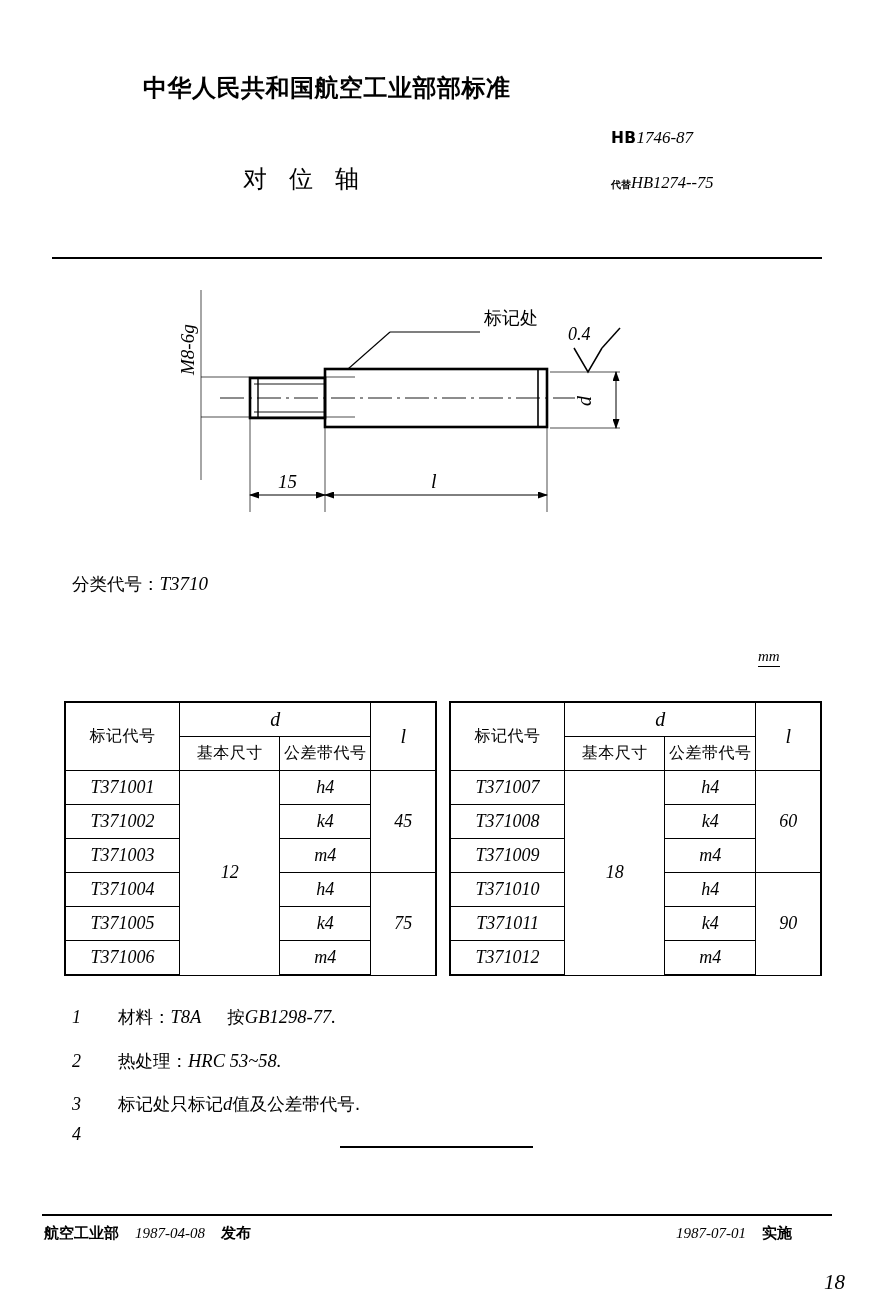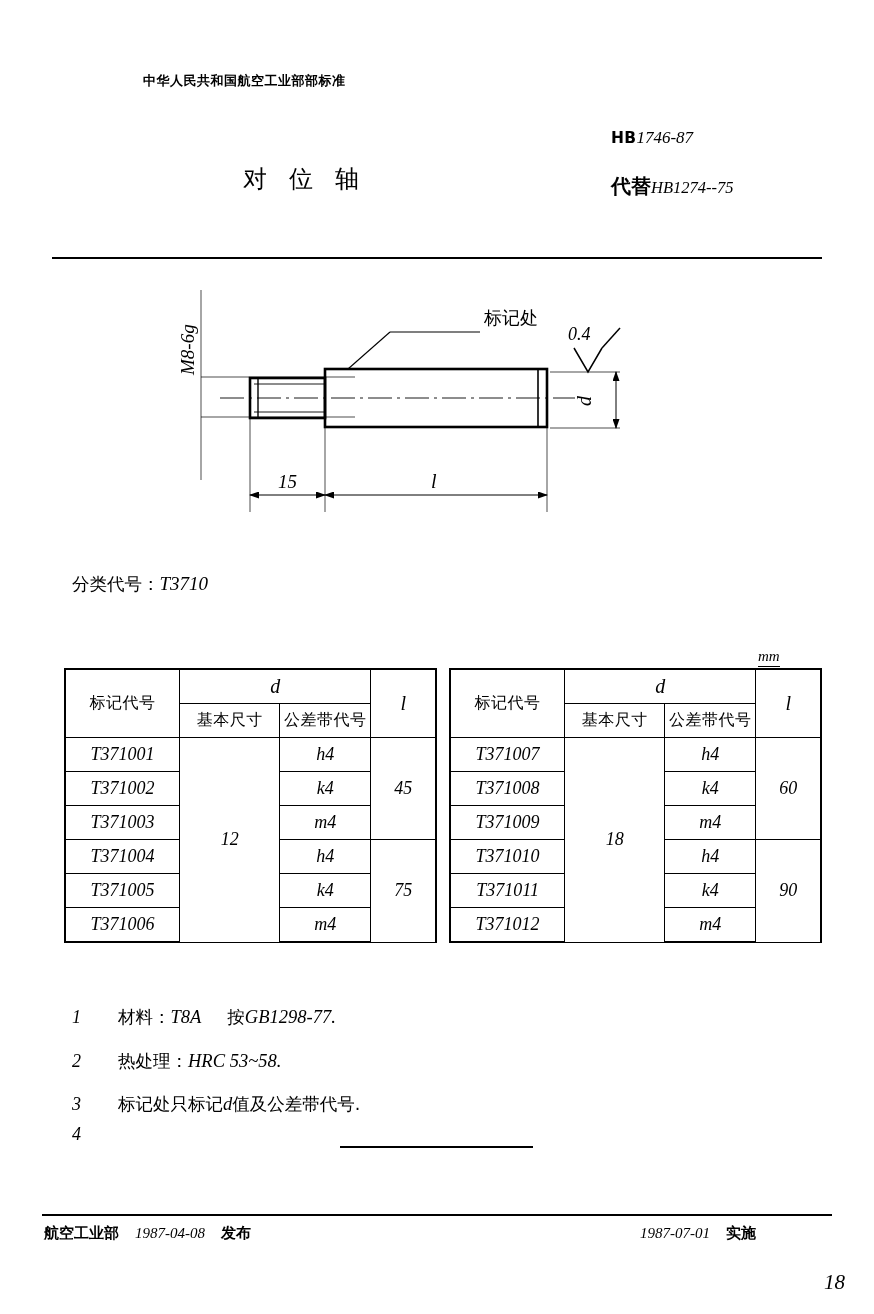--- a/index.html
+++ b/index.html
@@ -22,21 +22,21 @@
     height: 1314px;
   }
 
   
   .hdr-ministry {
     position: absolute;
     left: 143px;
     top: 72px;
     font-family: "DejaVu Sans", sans-serif;
     font-weight: bold;
-    font-size: 13px;
+    font-size: 24px;
     letter-spacing: 0.5px;
     white-space: nowrap;
   }
   .hdr-stdno {
     position: absolute;
     left: 611px;
     top: 128px;
     font-size: 17px;
     white-space: nowrap;
     font-style: italic;
@@ -60,21 +60,21 @@
     position: absolute;
     left: 611px;
     top: 173px;
     font-size: 16.5px;
     font-style: italic;
     white-space: nowrap;
   }
   .hdr-replaces b {
     font-family: "DejaVu Sans", sans-serif;
     font-style: normal;
-    font-size: 20px;
+    font-size: 10px;
   }
 
   .rule-top {
     position: absolute;
     left: 52px;
     top: 257px;
     width: 770px;
     height: 0;
     border-top: 2.5px solid #000;
   }
@@ -114,21 +114,21 @@
     font-size: 15px;
     font-style: italic;
     border-bottom: 1.5px solid #000;
     padding-bottom: 1px;
   }
 
   
   .tbl-wrap {
     position: absolute;
     left: 64px;
-    top: 668px;
+    top: 701px;
     width: 758px;
     display: flex;
     gap: 0px;
   }
   .tbl-gap { width: 12px; flex: 0 0 12px; }
   table.spec-table {
     border-collapse: collapse;
     table-layout: fixed;
     font-size: 18px;
   }
@@ -209,21 +209,21 @@
   .foot-left {
     position: absolute;
     left: 44px;
     top: 1224px;
     font-size: 15px;
     font-style: italic;
     white-space: nowrap;
   }
   .foot-right {
     position: absolute;
-    left: 640px;
+    left: 676px;
     top: 1224px;
     font-size: 15px;
     font-style: italic;
     white-space: nowrap;
   }
   .foot-left .cn, .foot-right .cn {
     font-family: "DejaVu Sans", sans-serif;
     font-style: normal;
     font-weight: bold;
     font-size: 15px;

